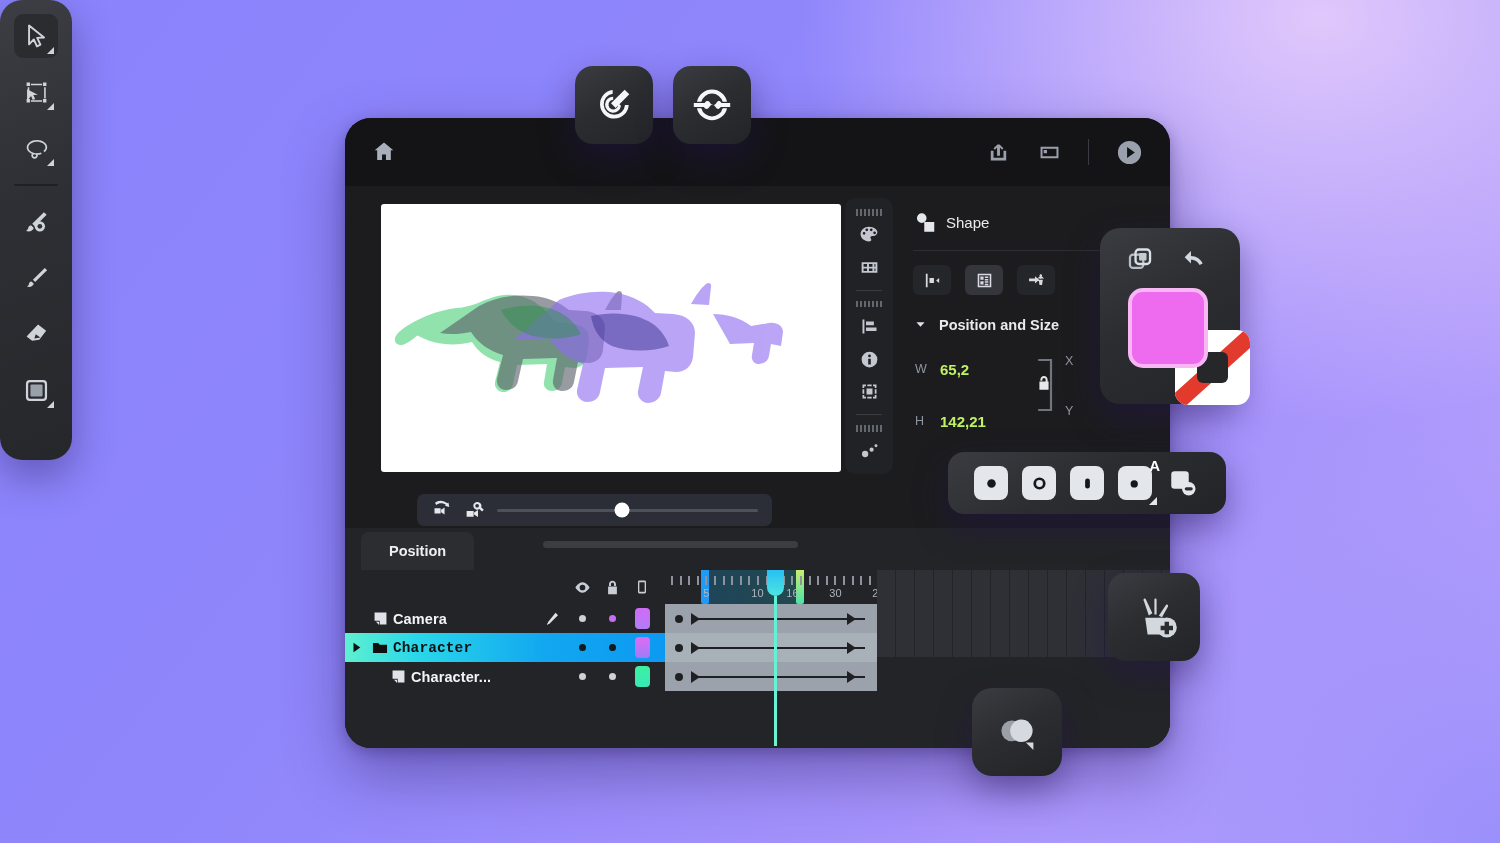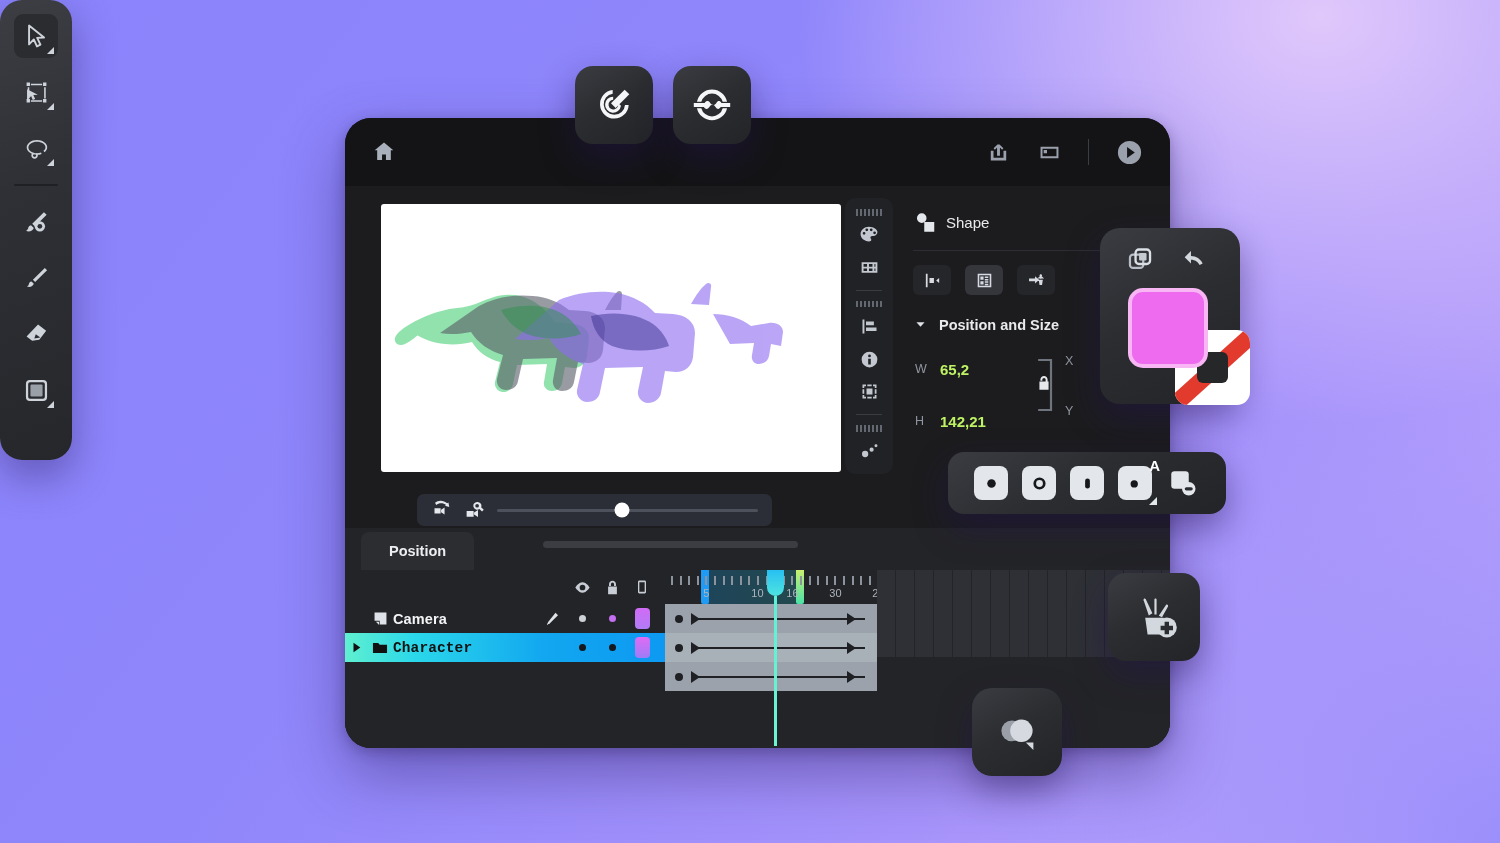--- a/index.html
+++ b/index.html
@@ -458,20 +458,44 @@
               <span class="ctrl-slot">
                   <span class="dot" style="background:#16181c"></span>
                 </span>
               <span class="ctrl-slot">
                   <span class="chip" style="background:linear-gradient(180deg,#e06bf5,#9d7cf7)"></span>
                 </span>
               <span style="width:8px"></span>
             </span>
           </div>
 
+          <div class="layer-row">
+            <span class="expander"></span>
+            <span style="width:18px"></span>
+            <span class="ltype">
+              <svg width="17" height="17" viewBox="0 0 24 24" fill="#dfe3e9">
+                  <path d="M3.6 3.6h16.8v16.8h-9.4l-.1-5.2-5.2-.1h-2.1z"></path>
+                  <path d="M5.6 16.6h4.4v4.4z"></path>
+                </svg>
+            </span>
+            <span class="lname">Character...</span>
+            <span class="row-ctrls">
+              <span class="ctrl-slot"></span>
+              <span class="ctrl-slot">
+                  <span class="dot" style="background:#cdd2d8"></span>
+                </span>
+              <span class="ctrl-slot">
+                  <span class="dot" style="background:#cdd2d8"></span>
+                </span>
+              <span class="ctrl-slot">
+                  <span class="chip" style="background:linear-gradient(180deg,#3ef0a0,#37e9b6)"></span>
+                </span>
+              <span style="width:8px"></span>
+            </span>
+          </div>
         </div>
 
         <div id="track-col">
           <div id="ruler">
               <div style="position: absolute; top: -4px; height: 38px; background: linear-gradient(90deg, rgb(29, 74, 99), rgb(35, 79, 85)); opacity: 0.85; left: 40.4px; width: 94.6px;"></div>
               <div class="range-mark" style="left: 36.4px; background: linear-gradient(rgb(31, 155, 245), rgb(31, 155, 245)); border-radius: 2px;"></div>
               <div class="range-mark" style="left: 131px; background: linear-gradient(rgb(216, 240, 106), rgb(74, 226, 168)); border-radius: 2px;"></div>
               <div class="tick" style="left: 6px;"></div>
               <div class="tick" style="left: 14.6px;"></div>
               <div class="tick" style="left: 23.2px;"></div>

